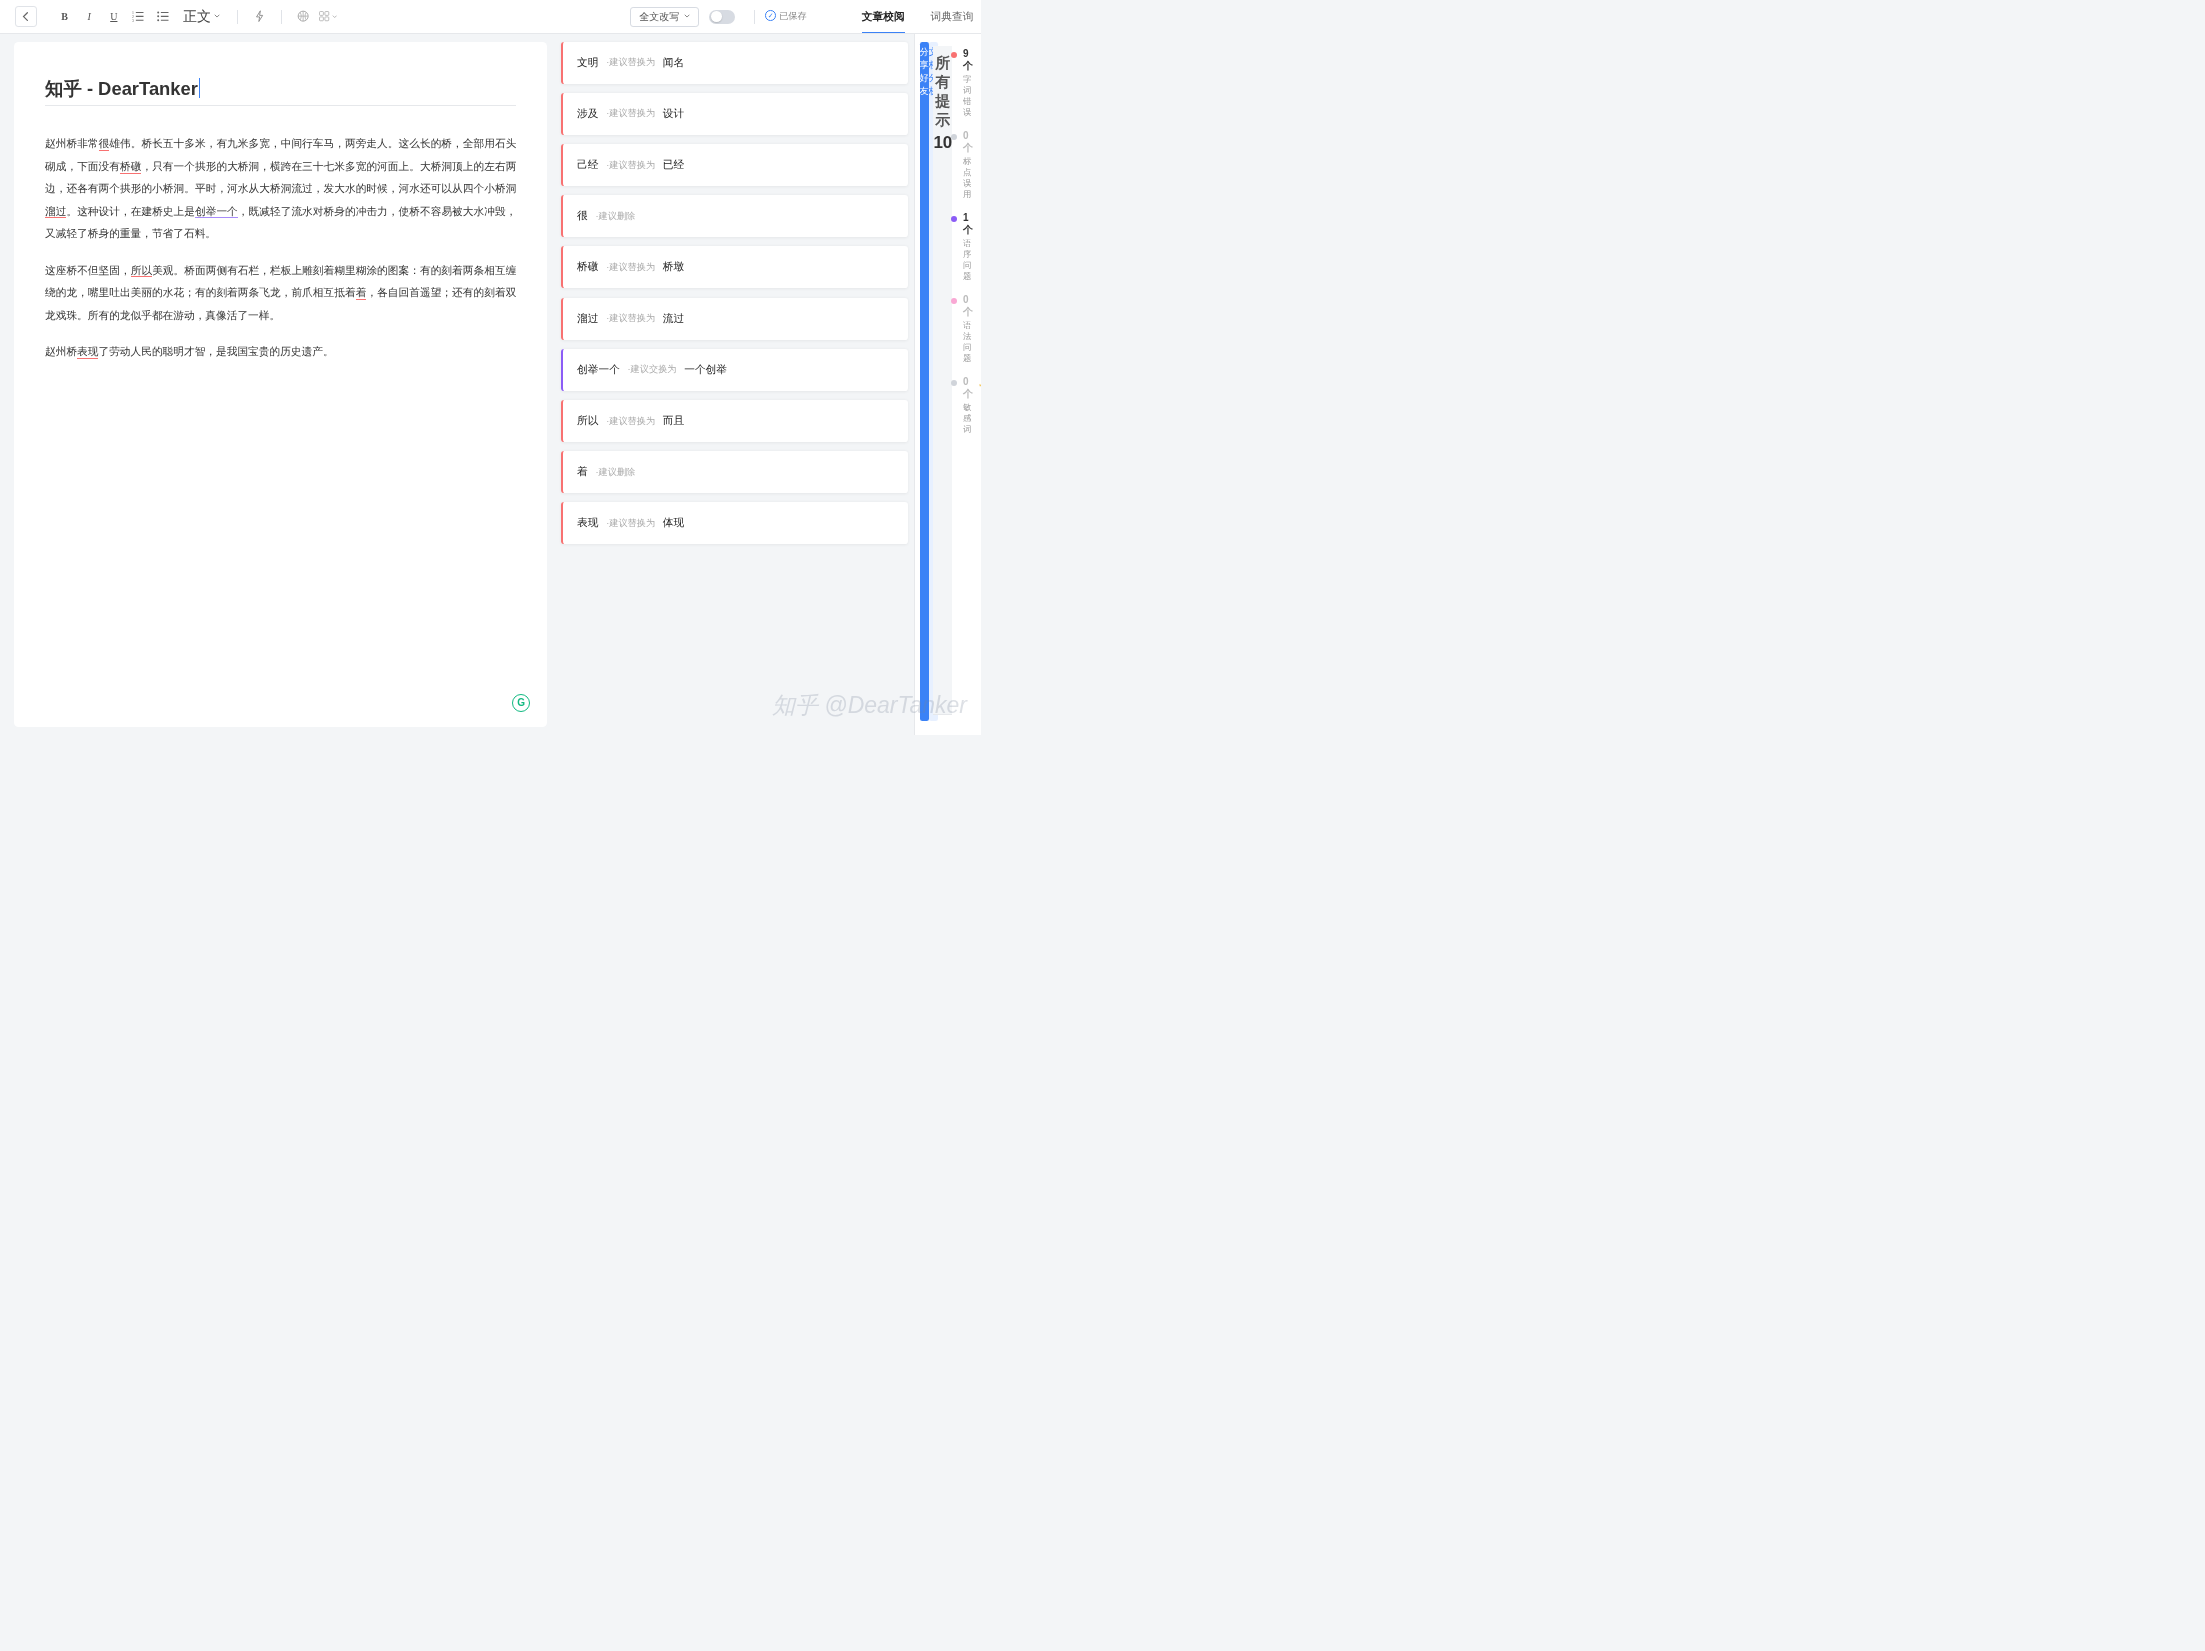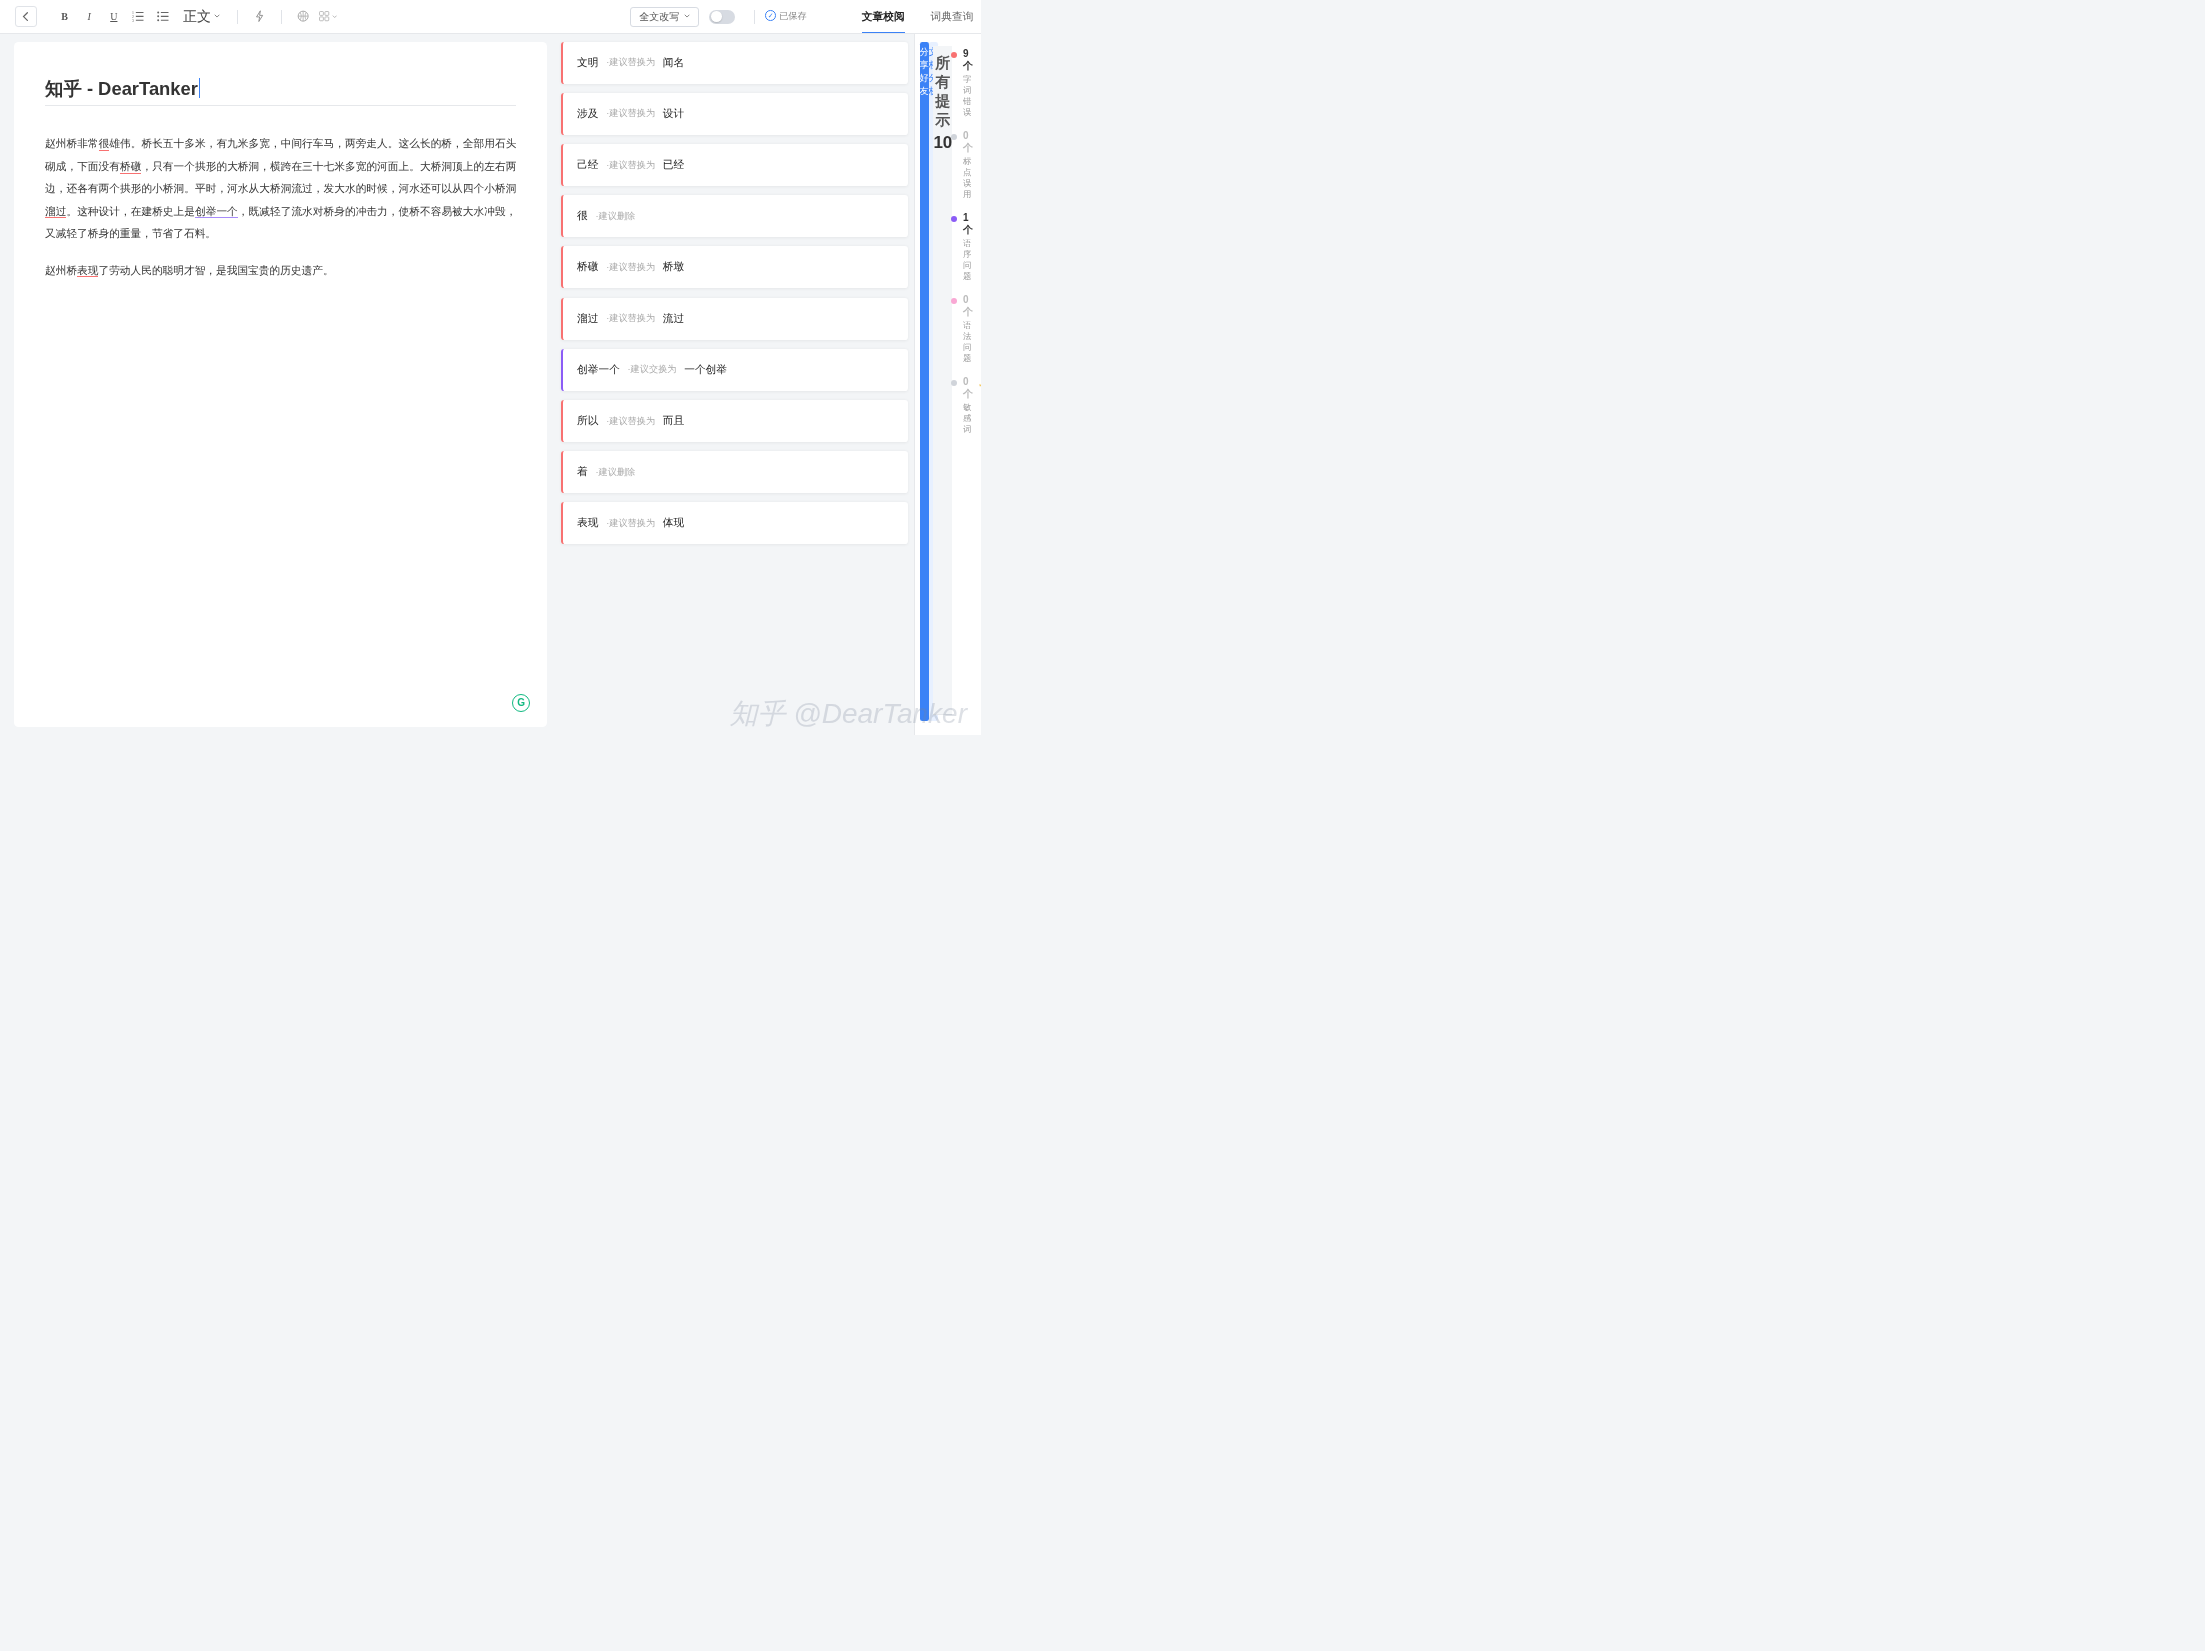--- a/index.html
+++ b/index.html
@@ -196,22 +196,22 @@
 .stat-txt .cnt.dim { color: #bbb; }
 .stat-txt .lbl { font-size: 8.4px; color: #999; margin-top: 0.8px; }
 .premium {
   display: flex; align-items: center; gap: 4.6px;
   padding: 7.7px 3.1px; color: #e3b23c; font-size: 9.2px;
   cursor: pointer;
 }
 
 
 .wm {
-  position: absolute; right: 14px; bottom: 2px;
-  font-size: 28px; font-style: italic;
+  position: absolute; right: 14px; bottom: 14px;
+  font-size: 23px; font-style: italic;
   color: rgba(120,130,150,.25);
   font-weight: 500;
   pointer-events: none;
 }
 svg { display: block; }
 </style>
 </head>
 <body>
 
 <div class="toolbar">
@@ -297,20 +297,23 @@
     <div class="editor">
       <div class="doc-title">
         <span>知乎 - DearTanker</span><span class="cursor"></span>
       </div>
 
 
       <p class="para">
         <span>赵州桥非常</span><span class="err-r">很</span><span>雄伟。桥长五十多米，有九米多宽，中间行车马，两旁走人。这么长的桥，全部用石头砌成，下面没有</span><span class="err-r">桥礅</span><span>，只有一个拱形的大桥洞，横跨在三十七米多宽的河面上。大桥洞顶上的左右两边，还各有两个拱形的小桥洞。平时，河水从大桥洞流过，发大水的时候，河水还可以从四个小桥洞</span><span class="err-r">溜过</span><span>。这种设计，在建桥史上是</span><span class="err-p">创举一个</span><span>，既减轻了流水对桥身的冲击力，使桥不容易被大水冲毁，又减轻了桥身的重量，节省了石料。</span>
       </p>
 
+      <p class="para">
+        <span>这座桥不但坚固，</span><span class="err-r">所以</span><span>美观。桥面两侧有石栏，栏板上雕刻着糊里糊涂的图案：有的刻着两条相互缠绕的龙，嘴里吐出美丽的水花；有的刻着两条飞龙，前爪相互抵着</span><span class="err-r">着</span><span>，各自回首遥望；还有的刻着双龙戏珠。所有的龙似乎都在游动，真像活了一样。</span>
+      </p>
 
       <p class="para">
         <span>赵州桥</span><span class="err-r">表现</span><span>了劳动人民的聪明才智，是我国宝贵的历史遗产。</span>
       </p>
 
       <div class="g-badge">G</div>
     </div>
   </div>
 
   <div class="sugg-col" id="sugg-col">

